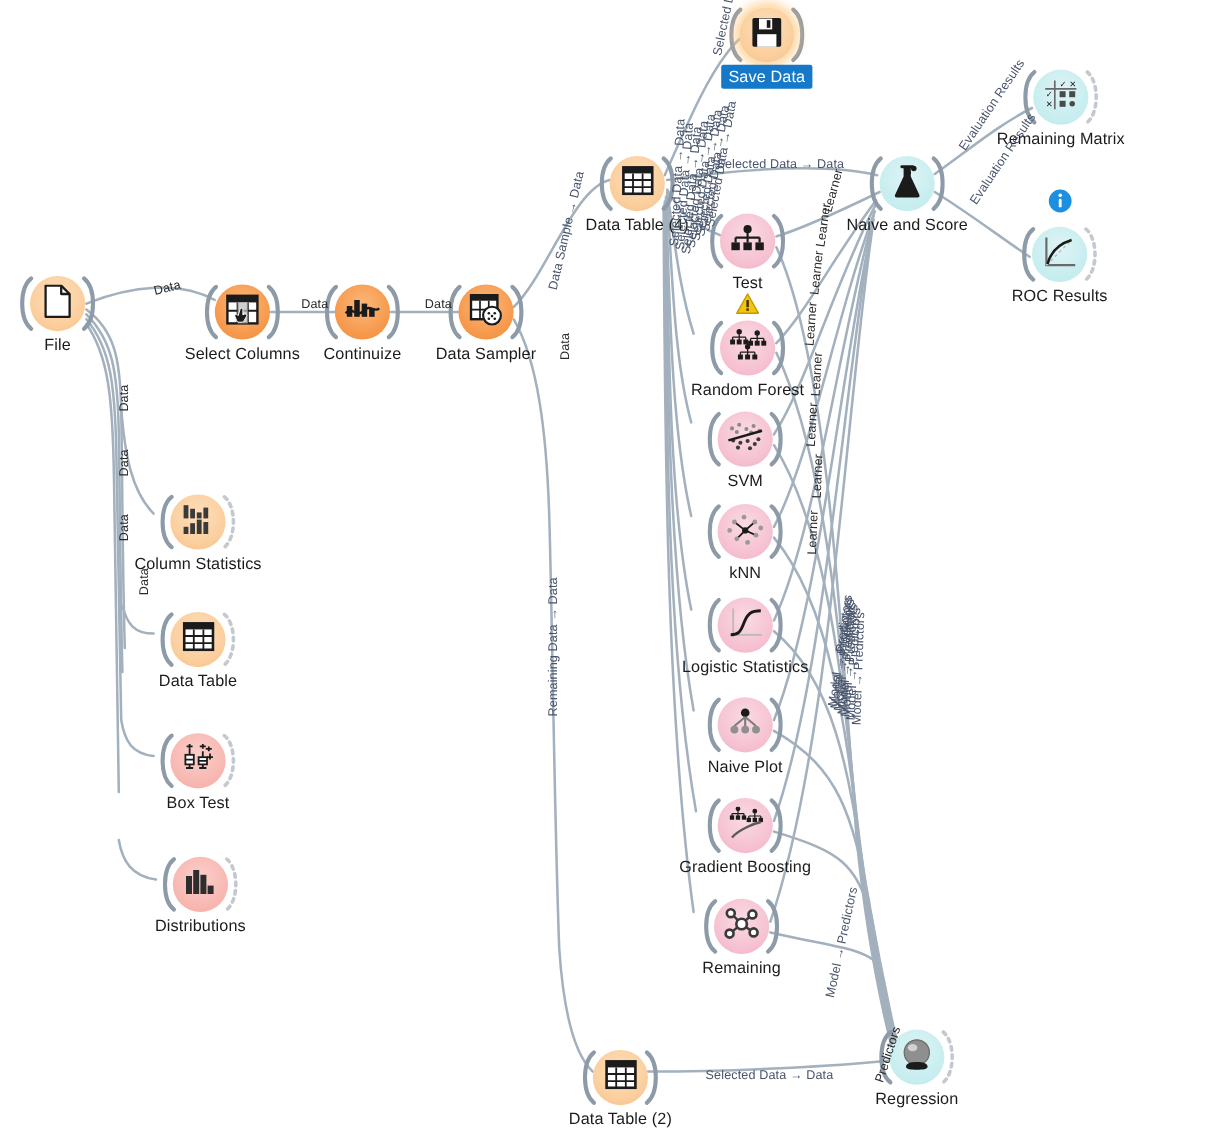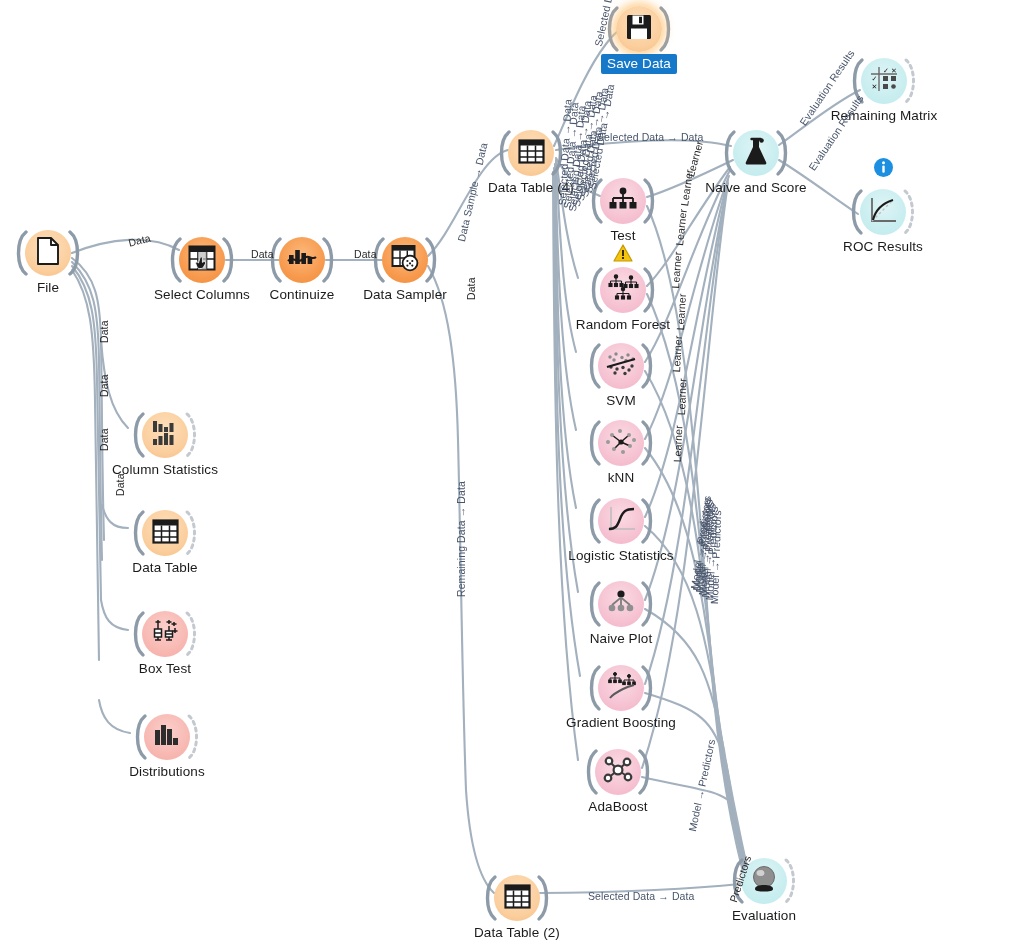--- a/index.html
+++ b/index.html
@@ -614,21 +614,21 @@
               <g stroke="#3a3a3a" stroke-width="2" fill="none">
                 <path d="M16 15 L7 6 M16 15 L25 7 M16 15 L6 23 M16 15 L26 22"></path>
               </g>
               <circle cx="16" cy="15" r="4.4" fill="#fff" stroke="#3a3a3a" stroke-width="2.2"></circle>
               <circle cx="7" cy="6" r="3.3" fill="#fff" stroke="#3a3a3a" stroke-width="2.2"></circle>
               <circle cx="25" cy="7" r="3.3" fill="#fff" stroke="#3a3a3a" stroke-width="2.2"></circle>
               <circle cx="6" cy="23" r="3.3" fill="#fff" stroke="#3a3a3a" stroke-width="2.2"></circle>
               <circle cx="26" cy="22" r="3.3" fill="#fff" stroke="#3a3a3a" stroke-width="2.2"></circle>
             </svg></span>
         </div>
-        <div class="node-label"><span class="lbl-bg">AdaBoost</span></div>
+        <div class="node-label"><span class="lbl-bg">Remaining</span></div>
       </div>
       <div class="node" style="left: 756px; top: 153px;">
         <div class="anchor" style="left: -36px; top: -23px;">
           <svg width="16" height="46" viewBox="0 0 16 46">
             <path d="M14 2 C4 10 4 36 14 44" fill="none" stroke="#8d9aa8" stroke-width="3.4" stroke-linecap="round"></path>
           </svg>
         </div>
         <div class="anchor" style="left: 20px; top: -23px;">
           <svg width="16" height="46" viewBox="0 0 16 46">
             <path d="M2 2 C12 10 12 36 2 44" fill="none" stroke="#8d9aa8" stroke-width="3.4" stroke-linecap="round"></path>
@@ -729,21 +729,21 @@
           </svg>
         </div>
         <div class="node-disc cyan">
           <span class="node-icon"><svg width="28" height="28" viewBox="0 0 28 28">
               <circle cx="14" cy="12" r="10.5" fill="#8f8f8f"></circle>
               <circle cx="14" cy="12" r="10.5" fill="none" stroke="#6b6b6b" stroke-width="1"></circle>
               <ellipse cx="10.5" cy="8" rx="4" ry="3" fill="#d8d8d8" opacity="0.9"></ellipse>
               <path d="M5 24 C5 21 9 20 14 20 C19 20 23 21 23 24 C23 26 19 26.5 14 26.5 C9 26.5 5 26 5 24 Z" fill="#1b1b1b"></path>
             </svg></span>
         </div>
-        <div class="node-label"><span class="lbl-bg">Evaluation</span></div>
+        <div class="node-label"><span class="lbl-bg">Regression</span></div>
       </div>
     </div>
   <div id="edge-labels">
       <div class="edge-label" style="left: 127px; top: 237px; transform: rotate(-14deg);">Data</div>
       <div class="edge-label" style="left: 251px; top: 248px; transform: rotate(0deg);">Data</div>
       <div class="edge-label" style="left: 354px; top: 248px; transform: rotate(0deg);">Data</div>
       <div class="edge-label" style="left: 98px; top: 343px; transform: rotate(-90deg);">Data</div>
       <div class="edge-label" style="left: 98px; top: 397px; transform: rotate(-90deg);">Data</div>
       <div class="edge-label" style="left: 98px; top: 451px; transform: rotate(-90deg);">Data</div>
       <div class="edge-label" style="left: 114px; top: 496px; transform: rotate(-90deg);">Data</div>

